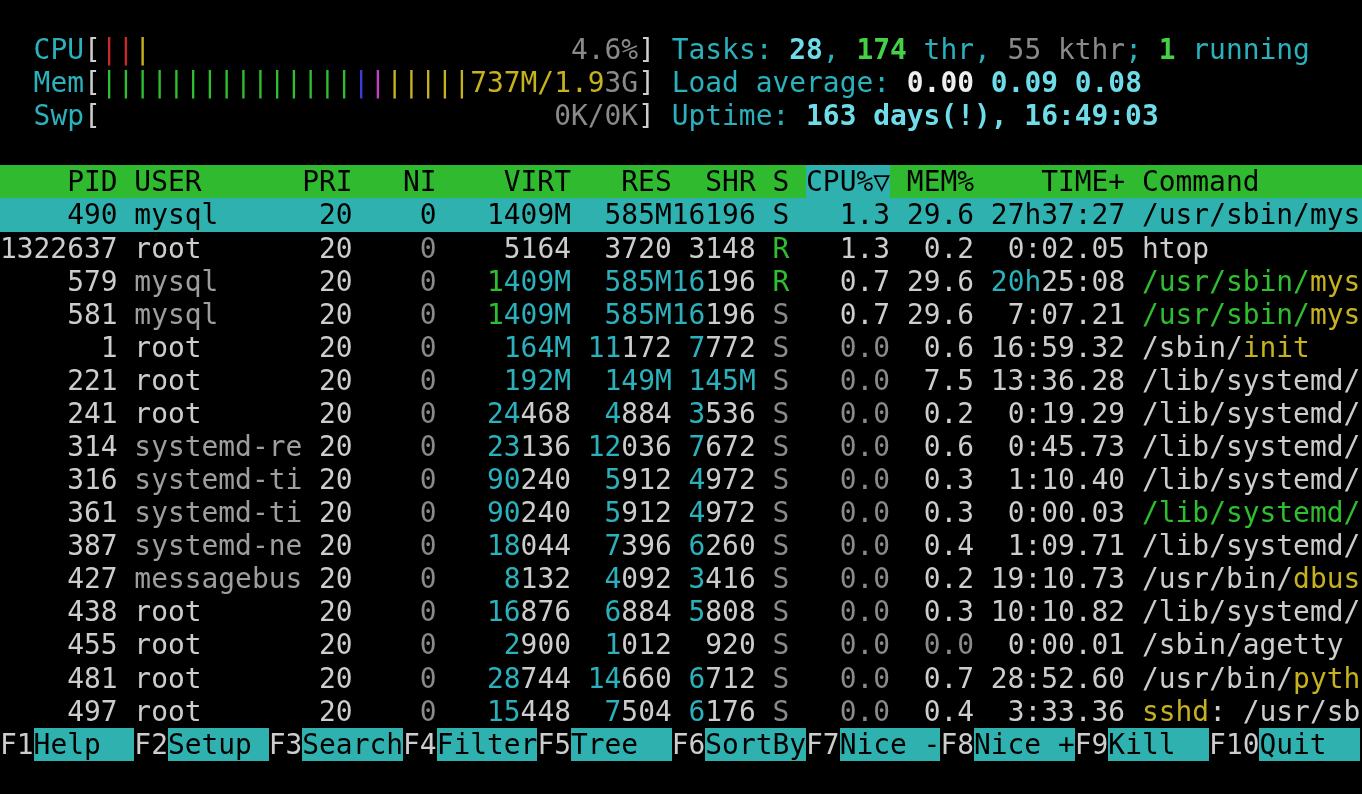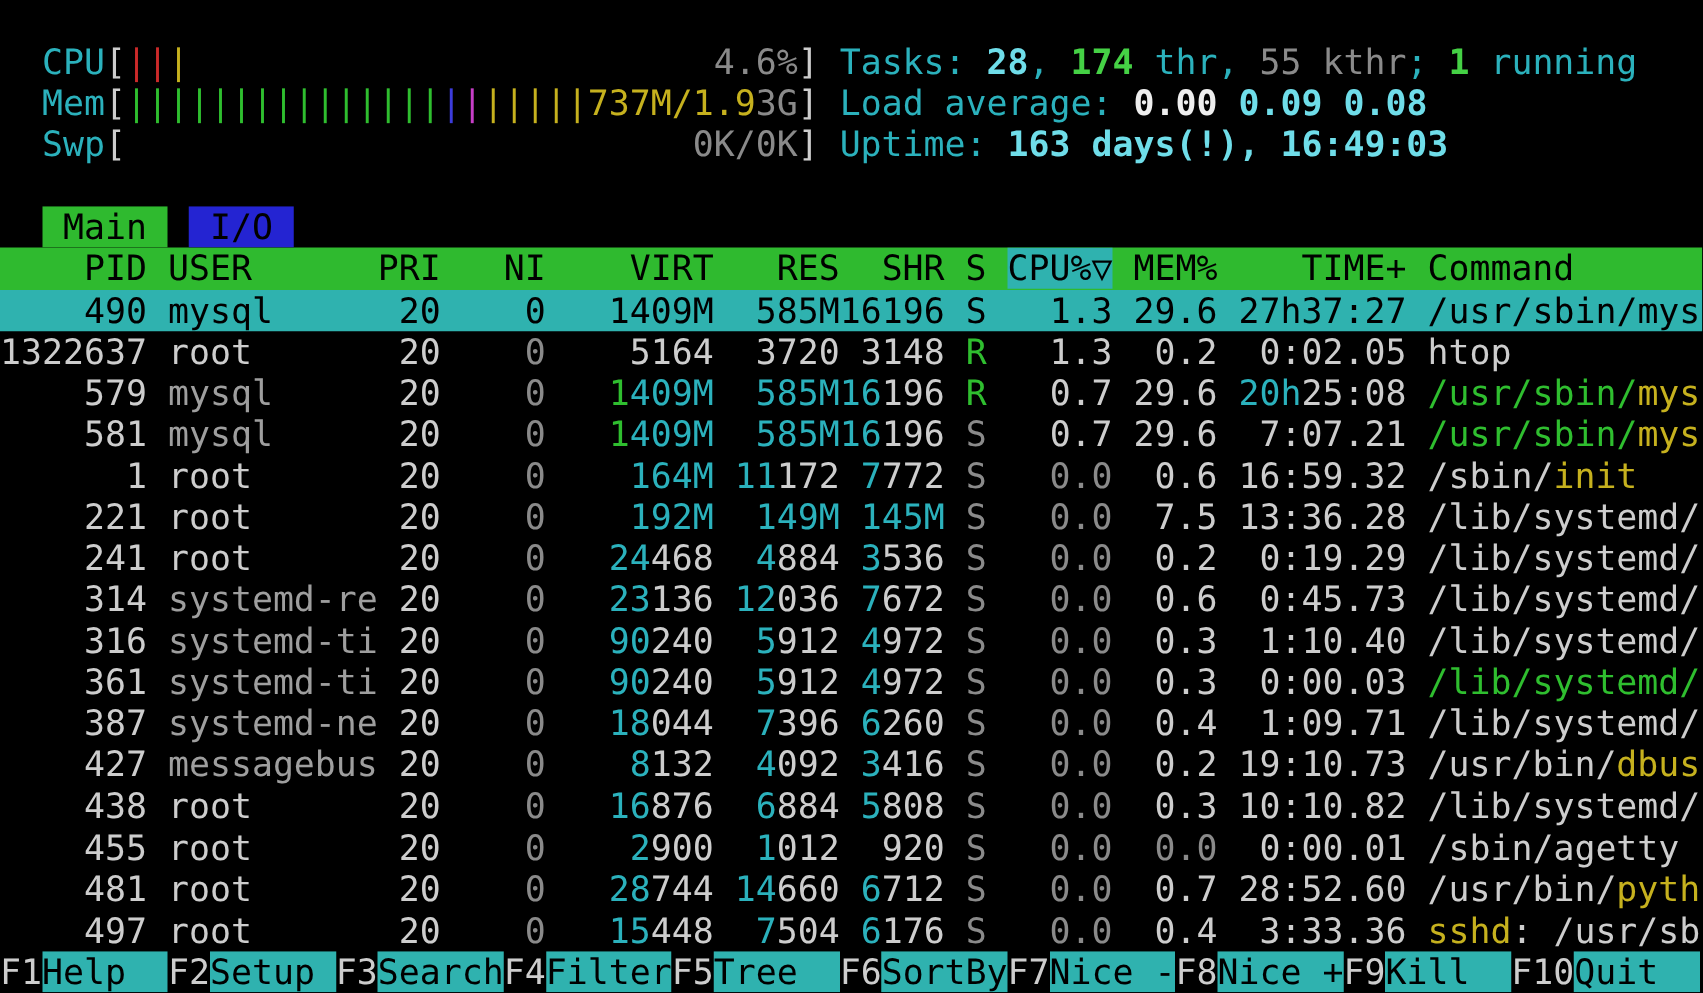--- a/index.html
+++ b/index.html
@@ -10,21 +10,20 @@
 </style>
 </head>
 <body>
 
 <div id="term">
     <div class="trow"></div>
     <div class="trow"><span style="color: rgb(205, 205, 205);">  </span><span style="color: rgb(43, 177, 188);">CPU</span><span style="color: rgb(205, 205, 205);">[</span><span style="color: rgb(204, 42, 42);">||</span><span style="color: rgb(198, 177, 30);">|</span><span style="color: rgb(205, 205, 205);">                         </span><span style="color: rgb(138, 138, 138);">4.6%</span><span style="color: rgb(205, 205, 205);">]</span><span style="color: rgb(205, 205, 205);"> </span><span><span style="color: rgb(43, 177, 188);">Tasks: </span><span style="color: rgb(111, 221, 233); font-weight: bold;">28</span><span style="color: rgb(43, 177, 188);">, </span><span style="color: rgb(69, 209, 69); font-weight: bold;">174</span><span style="color: rgb(43, 177, 188);"> thr</span><span style="color: rgb(43, 177, 188);">, </span><span style="color: rgb(138, 138, 138);">55 kthr</span><span style="color: rgb(43, 177, 188);">; </span><span style="color: rgb(69, 209, 69); font-weight: bold;">1</span><span style="color: rgb(43, 177, 188);"> running</span></span></div>
     <div class="trow"><span style="color: rgb(205, 205, 205);">  </span><span style="color: rgb(43, 177, 188);">Mem</span><span style="color: rgb(205, 205, 205);">[</span><span style="color: rgb(47, 190, 47);">|||||||||||||||</span><span style="color: rgb(60, 60, 220);">|</span><span style="color: rgb(199, 62, 199);">|</span><span style="color: rgb(198, 177, 30);">|||||</span><span style="color: rgb(205, 205, 205);"></span><span style="color: rgb(198, 177, 30);">737M/1.9</span><span style="color: rgb(138, 138, 138);">3G</span><span style="color: rgb(205, 205, 205);">]</span><span style="color: rgb(205, 205, 205);"> </span><span><span style="color: rgb(43, 177, 188);">Load average: </span><span style="color: rgb(238, 238, 238); font-weight: bold;">0.00 </span><span style="color: rgb(111, 221, 233); font-weight: bold;">0.09 </span><span style="color: rgb(111, 221, 233); font-weight: bold;">0.08</span></span></div>
     <div class="trow"><span style="color: rgb(205, 205, 205);">  </span><span style="color: rgb(43, 177, 188);">Swp</span><span style="color: rgb(205, 205, 205);">[</span><span style="color: rgb(205, 205, 205);">                           </span><span style="color: rgb(138, 138, 138);">0K/0K</span><span style="color: rgb(205, 205, 205);">]</span><span style="color: rgb(205, 205, 205);"> </span><span><span style="color: rgb(43, 177, 188);">Uptime: </span><span style="color: rgb(111, 221, 233); font-weight: bold;">163 days(!), 16:49:03</span></span></div>
     <div class="trow"></div>
-    <div class="trow"><span style="color: rgb(205, 205, 205);">  </span><span style="color: rgb(0, 0, 0); background: rgb(47, 186, 47);"> Main </span><span style="color: rgb(205, 205, 205);"> </span><span style="color: rgb(0, 0, 0); background: rgb(36, 36, 210);"> I/O </span></div>
     <div class="trow" style="background: rgb(47, 186, 47);"><span style="color: rgb(0, 0, 0);">    PID</span><span style="color: rgb(205, 205, 205);"> </span><span style="color: rgb(0, 0, 0);">USER      </span><span style="color: rgb(0, 0, 0);">PRI</span><span style="color: rgb(0, 0, 0);">   NI</span><span style="color: rgb(205, 205, 205);">   </span><span style="color: rgb(0, 0, 0);"> VIRT</span><span style="color: rgb(205, 205, 205);"> </span><span style="color: rgb(0, 0, 0);">  RES</span><span style="color: rgb(0, 0, 0);">  SHR</span><span style="color: rgb(205, 205, 205);"> </span><span style="color: rgb(0, 0, 0);">S</span><span style="color: rgb(205, 205, 205);"> </span><span style="color: rgb(0, 0, 0); background: rgb(47, 178, 175);">CPU%▽</span><span style="color: rgb(0, 0, 0);"> MEM%</span><span style="color: rgb(0, 0, 0);">    TIME+</span><span style="color: rgb(205, 205, 205);"> </span><span style="color: rgb(0, 0, 0);">Command      </span></div>
     <div class="trow" style="background: rgb(47, 178, 175);"><span style="color: rgb(205, 205, 205);">    </span><span style="color: rgb(0, 0, 0);">490</span><span style="color: rgb(0, 0, 0);"> </span><span style="color: rgb(0, 0, 0);">mysql</span><span style="color: rgb(205, 205, 205);">     </span><span style="color: rgb(205, 205, 205);"> </span><span style="color: rgb(0, 0, 0);">20</span><span style="color: rgb(205, 205, 205);">    </span><span style="color: rgb(0, 0, 0);">0</span><span style="color: rgb(0, 0, 0);">   </span><span style="color: rgb(0, 0, 0);">1409M</span><span style="color: rgb(0, 0, 0);"> </span><span style="color: rgb(205, 205, 205);"> </span><span style="color: rgb(0, 0, 0);">585M</span><span style="color: rgb(0, 0, 0);">16196</span><span style="color: rgb(0, 0, 0);"> </span><span style="color: rgb(0, 0, 0);">S</span><span style="color: rgb(0, 0, 0);"> </span><span style="color: rgb(205, 205, 205);">  </span><span style="color: rgb(0, 0, 0);">1.3</span><span style="color: rgb(205, 205, 205);"> </span><span style="color: rgb(0, 0, 0);">29.6</span><span style="color: rgb(205, 205, 205);"> </span><span style="color: rgb(0, 0, 0);">27h37:27</span><span style="color: rgb(0, 0, 0);"> </span><span style="color: rgb(0, 0, 0);">/usr/sbin/mys</span></div>
     <div class="trow"><span style="color: rgb(205, 205, 205);">1322637</span><span style="color: rgb(205, 205, 205);"> </span><span style="color: rgb(205, 205, 205);">root</span><span style="color: rgb(205, 205, 205);">      </span><span style="color: rgb(205, 205, 205);"> </span><span style="color: rgb(205, 205, 205);">20</span><span style="color: rgb(205, 205, 205);">    </span><span style="color: rgb(138, 138, 138);">0</span><span style="color: rgb(205, 205, 205);">   </span><span style="color: rgb(205, 205, 205);"> </span><span style="color: rgb(205, 205, 205);">5164</span><span style="color: rgb(205, 205, 205);"> </span><span style="color: rgb(205, 205, 205);"> </span><span style="color: rgb(205, 205, 205);">3720</span><span style="color: rgb(205, 205, 205);"> </span><span style="color: rgb(205, 205, 205);">3148</span><span style="color: rgb(205, 205, 205);"> </span><span style="color: rgb(47, 190, 47);">R</span><span style="color: rgb(205, 205, 205);"> </span><span style="color: rgb(205, 205, 205);">  </span><span style="color: rgb(205, 205, 205);">1.3</span><span style="color: rgb(205, 205, 205);">  </span><span style="color: rgb(205, 205, 205);">0.2</span><span style="color: rgb(205, 205, 205);">  </span><span style="color: rgb(205, 205, 205);">0:02.05</span><span style="color: rgb(205, 205, 205);"> </span><span style="color: rgb(205, 205, 205);">htop</span><span style="color: rgb(205, 205, 205);">         </span></div>
     <div class="trow"><span style="color: rgb(205, 205, 205);">    </span><span style="color: rgb(205, 205, 205);">579</span><span style="color: rgb(205, 205, 205);"> </span><span style="color: rgb(158, 158, 158);">mysql</span><span style="color: rgb(205, 205, 205);">     </span><span style="color: rgb(205, 205, 205);"> </span><span style="color: rgb(205, 205, 205);">20</span><span style="color: rgb(205, 205, 205);">    </span><span style="color: rgb(138, 138, 138);">0</span><span style="color: rgb(205, 205, 205);">   </span><span style="color: rgb(47, 190, 47);">1</span><span style="color: rgb(43, 177, 188);">409M</span><span style="color: rgb(205, 205, 205);"> </span><span style="color: rgb(205, 205, 205);"> </span><span style="color: rgb(43, 177, 188);">585M</span><span style="color: rgb(43, 177, 188);">16</span><span style="color: rgb(205, 205, 205);">196</span><span style="color: rgb(205, 205, 205);"> </span><span style="color: rgb(47, 190, 47);">R</span><span style="color: rgb(205, 205, 205);"> </span><span style="color: rgb(205, 205, 205);">  </span><span style="color: rgb(205, 205, 205);">0.7</span><span style="color: rgb(205, 205, 205);"> </span><span style="color: rgb(205, 205, 205);">29.6</span><span style="color: rgb(205, 205, 205);"> </span><span style="color: rgb(43, 177, 188);">20h</span><span style="color: rgb(205, 205, 205);">25:08</span><span style="color: rgb(205, 205, 205);"> </span><span style="color: rgb(47, 190, 47);">/usr/sbin/</span><span style="color: rgb(198, 177, 30);">mys</span></div>
     <div class="trow"><span style="color: rgb(205, 205, 205);">    </span><span style="color: rgb(205, 205, 205);">581</span><span style="color: rgb(205, 205, 205);"> </span><span style="color: rgb(158, 158, 158);">mysql</span><span style="color: rgb(205, 205, 205);">     </span><span style="color: rgb(205, 205, 205);"> </span><span style="color: rgb(205, 205, 205);">20</span><span style="color: rgb(205, 205, 205);">    </span><span style="color: rgb(138, 138, 138);">0</span><span style="color: rgb(205, 205, 205);">   </span><span style="color: rgb(47, 190, 47);">1</span><span style="color: rgb(43, 177, 188);">409M</span><span style="color: rgb(205, 205, 205);"> </span><span style="color: rgb(205, 205, 205);"> </span><span style="color: rgb(43, 177, 188);">585M</span><span style="color: rgb(43, 177, 188);">16</span><span style="color: rgb(205, 205, 205);">196</span><span style="color: rgb(205, 205, 205);"> </span><span style="color: rgb(138, 138, 138);">S</span><span style="color: rgb(205, 205, 205);"> </span><span style="color: rgb(205, 205, 205);">  </span><span style="color: rgb(205, 205, 205);">0.7</span><span style="color: rgb(205, 205, 205);"> </span><span style="color: rgb(205, 205, 205);">29.6</span><span style="color: rgb(205, 205, 205);">  </span><span style="color: rgb(205, 205, 205);">7:07.21</span><span style="color: rgb(205, 205, 205);"> </span><span style="color: rgb(47, 190, 47);">/usr/sbin/</span><span style="color: rgb(198, 177, 30);">mys</span></div>
     <div class="trow"><span style="color: rgb(205, 205, 205);">      </span><span style="color: rgb(205, 205, 205);">1</span><span style="color: rgb(205, 205, 205);"> </span><span style="color: rgb(205, 205, 205);">root</span><span style="color: rgb(205, 205, 205);">      </span><span style="color: rgb(205, 205, 205);"> </span><span style="color: rgb(205, 205, 205);">20</span><span style="color: rgb(205, 205, 205);">    </span><span style="color: rgb(138, 138, 138);">0</span><span style="color: rgb(205, 205, 205);">   </span><span style="color: rgb(205, 205, 205);"> </span><span style="color: rgb(43, 177, 188);">164M</span><span style="color: rgb(205, 205, 205);"> </span><span style="color: rgb(43, 177, 188);">11</span><span style="color: rgb(205, 205, 205);">172</span><span style="color: rgb(205, 205, 205);"> </span><span style="color: rgb(43, 177, 188);">7</span><span style="color: rgb(205, 205, 205);">772</span><span style="color: rgb(205, 205, 205);"> </span><span style="color: rgb(138, 138, 138);">S</span><span style="color: rgb(205, 205, 205);"> </span><span style="color: rgb(205, 205, 205);">  </span><span style="color: rgb(138, 138, 138);">0.0</span><span style="color: rgb(205, 205, 205);">  </span><span style="color: rgb(205, 205, 205);">0.6</span><span style="color: rgb(205, 205, 205);"> </span><span style="color: rgb(205, 205, 205);">16:59.32</span><span style="color: rgb(205, 205, 205);"> </span><span style="color: rgb(205, 205, 205);">/sbin/</span><span style="color: rgb(198, 177, 30);">init</span><span style="color: rgb(205, 205, 205);">   </span></div>
     <div class="trow"><span style="color: rgb(205, 205, 205);">    </span><span style="color: rgb(205, 205, 205);">221</span><span style="color: rgb(205, 205, 205);"> </span><span style="color: rgb(205, 205, 205);">root</span><span style="color: rgb(205, 205, 205);">      </span><span style="color: rgb(205, 205, 205);"> </span><span style="color: rgb(205, 205, 205);">20</span><span style="color: rgb(205, 205, 205);">    </span><span style="color: rgb(138, 138, 138);">0</span><span style="color: rgb(205, 205, 205);">   </span><span style="color: rgb(205, 205, 205);"> </span><span style="color: rgb(43, 177, 188);">192M</span><span style="color: rgb(205, 205, 205);"> </span><span style="color: rgb(205, 205, 205);"> </span><span style="color: rgb(43, 177, 188);">149M</span><span style="color: rgb(205, 205, 205);"> </span><span style="color: rgb(43, 177, 188);">145M</span><span style="color: rgb(205, 205, 205);"> </span><span style="color: rgb(138, 138, 138);">S</span><span style="color: rgb(205, 205, 205);"> </span><span style="color: rgb(205, 205, 205);">  </span><span style="color: rgb(138, 138, 138);">0.0</span><span style="color: rgb(205, 205, 205);">  </span><span style="color: rgb(205, 205, 205);">7.5</span><span style="color: rgb(205, 205, 205);"> </span><span style="color: rgb(205, 205, 205);">13:36.28</span><span style="color: rgb(205, 205, 205);"> </span><span style="color: rgb(205, 205, 205);">/lib/systemd/</span></div>
     <div class="trow"><span style="color: rgb(205, 205, 205);">    </span><span style="color: rgb(205, 205, 205);">241</span><span style="color: rgb(205, 205, 205);"> </span><span style="color: rgb(205, 205, 205);">root</span><span style="color: rgb(205, 205, 205);">      </span><span style="color: rgb(205, 205, 205);"> </span><span style="color: rgb(205, 205, 205);">20</span><span style="color: rgb(205, 205, 205);">    </span><span style="color: rgb(138, 138, 138);">0</span><span style="color: rgb(205, 205, 205);">   </span><span style="color: rgb(43, 177, 188);">24</span><span style="color: rgb(205, 205, 205);">468</span><span style="color: rgb(205, 205, 205);"> </span><span style="color: rgb(205, 205, 205);"> </span><span style="color: rgb(43, 177, 188);">4</span><span style="color: rgb(205, 205, 205);">884</span><span style="color: rgb(205, 205, 205);"> </span><span style="color: rgb(43, 177, 188);">3</span><span style="color: rgb(205, 205, 205);">536</span><span style="color: rgb(205, 205, 205);"> </span><span style="color: rgb(138, 138, 138);">S</span><span style="color: rgb(205, 205, 205);"> </span><span style="color: rgb(205, 205, 205);">  </span><span style="color: rgb(138, 138, 138);">0.0</span><span style="color: rgb(205, 205, 205);">  </span><span style="color: rgb(205, 205, 205);">0.2</span><span style="color: rgb(205, 205, 205);">  </span><span style="color: rgb(205, 205, 205);">0:19.29</span><span style="color: rgb(205, 205, 205);"> </span><span style="color: rgb(205, 205, 205);">/lib/systemd/</span></div>
     <div class="trow"><span style="color: rgb(205, 205, 205);">    </span><span style="color: rgb(205, 205, 205);">314</span><span style="color: rgb(205, 205, 205);"> </span><span style="color: rgb(158, 158, 158);">systemd-re</span><span style="color: rgb(205, 205, 205);"> </span><span style="color: rgb(205, 205, 205);">20</span><span style="color: rgb(205, 205, 205);">    </span><span style="color: rgb(138, 138, 138);">0</span><span style="color: rgb(205, 205, 205);">   </span><span style="color: rgb(43, 177, 188);">23</span><span style="color: rgb(205, 205, 205);">136</span><span style="color: rgb(205, 205, 205);"> </span><span style="color: rgb(43, 177, 188);">12</span><span style="color: rgb(205, 205, 205);">036</span><span style="color: rgb(205, 205, 205);"> </span><span style="color: rgb(43, 177, 188);">7</span><span style="color: rgb(205, 205, 205);">672</span><span style="color: rgb(205, 205, 205);"> </span><span style="color: rgb(138, 138, 138);">S</span><span style="color: rgb(205, 205, 205);"> </span><span style="color: rgb(205, 205, 205);">  </span><span style="color: rgb(138, 138, 138);">0.0</span><span style="color: rgb(205, 205, 205);">  </span><span style="color: rgb(205, 205, 205);">0.6</span><span style="color: rgb(205, 205, 205);">  </span><span style="color: rgb(205, 205, 205);">0:45.73</span><span style="color: rgb(205, 205, 205);"> </span><span style="color: rgb(205, 205, 205);">/lib/systemd/</span></div>
     <div class="trow"><span style="color: rgb(205, 205, 205);">    </span><span style="color: rgb(205, 205, 205);">316</span><span style="color: rgb(205, 205, 205);"> </span><span style="color: rgb(158, 158, 158);">systemd-ti</span><span style="color: rgb(205, 205, 205);"> </span><span style="color: rgb(205, 205, 205);">20</span><span style="color: rgb(205, 205, 205);">    </span><span style="color: rgb(138, 138, 138);">0</span><span style="color: rgb(205, 205, 205);">   </span><span style="color: rgb(43, 177, 188);">90</span><span style="color: rgb(205, 205, 205);">240</span><span style="color: rgb(205, 205, 205);"> </span><span style="color: rgb(205, 205, 205);"> </span><span style="color: rgb(43, 177, 188);">5</span><span style="color: rgb(205, 205, 205);">912</span><span style="color: rgb(205, 205, 205);"> </span><span style="color: rgb(43, 177, 188);">4</span><span style="color: rgb(205, 205, 205);">972</span><span style="color: rgb(205, 205, 205);"> </span><span style="color: rgb(138, 138, 138);">S</span><span style="color: rgb(205, 205, 205);"> </span><span style="color: rgb(205, 205, 205);">  </span><span style="color: rgb(138, 138, 138);">0.0</span><span style="color: rgb(205, 205, 205);">  </span><span style="color: rgb(205, 205, 205);">0.3</span><span style="color: rgb(205, 205, 205);">  </span><span style="color: rgb(205, 205, 205);">1:10.40</span><span style="color: rgb(205, 205, 205);"> </span><span style="color: rgb(205, 205, 205);">/lib/systemd/</span></div>

